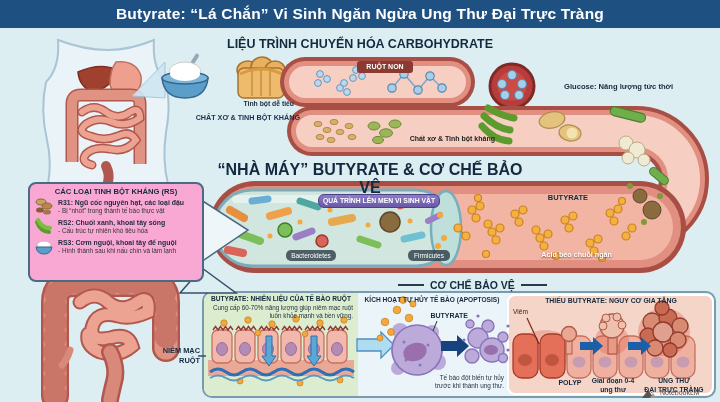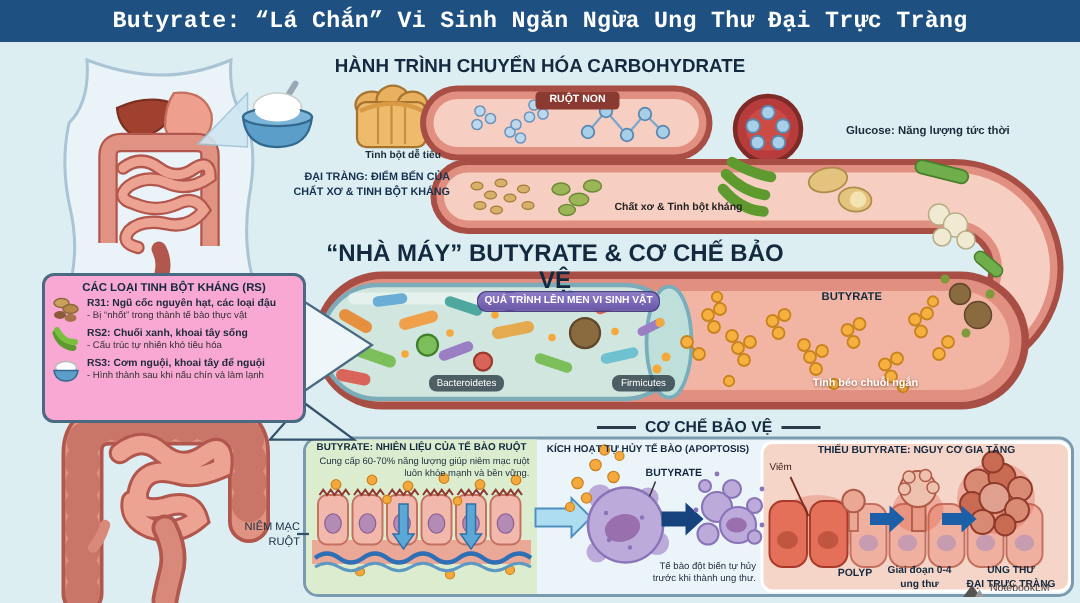--- a/index.html
+++ b/index.html
@@ -2,21 +2,21 @@
 <html><head>
 <meta charset="utf-8">
 <style>
   html,body{margin:0;padding:0;}
   #canvas{position:relative;width:720px;height:402px;overflow:hidden;
     font-family:"Liberation Sans","DejaVu Sans",sans-serif;
     background:#dceef2;}
   .abs{position:absolute;}
   #titlebar{left:0;top:0;width:720px;height:28px;background:#1e5182;
     display:flex;align-items:center;justify-content:center;}
-  #titlebar .t{color:#ffffff;font-weight:bold;font-size:15.5px;letter-spacing:.2px;font-family:Liberation Mono, monospace;}
+  #titlebar .t{color:#ffffff;font-weight:bold;font-size:15.5px;letter-spacing:.2px;}
   .hdr{font-weight:bold;color:#13293f;text-align:center;}
   .lbl{color:#1b2a3a;line-height:1.25;}
   .bold{font-weight:bold;}
   .center{text-align:right;}
   .right{text-align:right;}
   .nowrap{white-space:nowrap;}
   #panel-container{left:202px;top:291px;width:514px;height:107px;background:#eaf4f9;
     border:2px solid #7a9ab0;border-radius:10px;box-sizing:border-box;}
   #panel-fuel{left:204px;top:293px;width:154px;height:103px;background:#dcecce;
     border-radius:8px 0 0 8px;}
@@ -46,21 +46,21 @@
 </style>
 </head>
 <body>
 
 <div id="canvas">
 
   <div class="abs" id="titlebar">
     <span class="t">Butyrate: “Lá Chắn” Vi Sinh Ngăn Ngừa Ung Thư Đại Trực Tràng</span>
   </div>
 
-  <div class="abs hdr z40" style="left:160px;top:37px;width:400px;font-size:12.5px;">HÀNH TRÌNH CHUYỂN HÓA CARBOHYDRATE</div>
+  <div class="abs hdr z40" style="left:160px;top:37px;width:400px;font-size:12.5px;">LIỆU TRÌNH CHUYỂN HÓA CARBOHYDRATE</div>
 
   <div class="abs hdr z40" style="left:215px;top:161px;width:310px;font-size:16px;">“NHÀ MÁY” BUTYRATE &amp; CƠ CHẾ BẢO VỆ</div>
 
   <div class="abs z10" id="panel-container"></div>
   <div class="abs z10" id="panel-fuel"></div>
   <div class="abs z10" id="panel-risk"></div>
 
   <svg class="abs" id="art" width="720" height="402" viewBox="0 0 720 402">
 
     <g>
@@ -425,33 +425,32 @@
     </g>
   </svg>
 
   <div class="abs lbl bold center z40" style="left:228px;top:100px;width:66px;font-size:6.8px;">Tinh bột dễ tiêu</div>
 
   <div class="abs badge z40" style="left:357px;top:61px;width:56px;height:12px;line-height:12px;">RUỘT NON</div>
 
   <div class="abs lbl bold z40 nowrap" style="left:564px;top:82px;font-size:7.6px;">Glucose: Năng lượng tức thời</div>
 
   <div class="abs z40 right" style="left:182px;top:113px;width:118px;font-size:7.2px;font-weight:bold;color:#16314f;line-height:1.4;">
-    <div>ĐẠI TRÀNG: ĐIỂM BẾN CỦA</div>
     <div>CHẤT XƠ &amp; TINH BỘT KHÁNG</div>
   </div>
 
   <div class="abs lbl bold center z40" style="left:385px;top:135px;width:110px;font-size:7px;color:#222;">Chất xơ &amp; Tinh bột kháng</div>
 
   <div class="abs z40" id="ferment-banner" style="left:318px;top:194px;width:120px;height:12px;line-height:11px;">QUÁ TRÌNH LÊN MEN VI SINH VẬT</div>
 
   <div class="abs pill z40" style="left:286px;top:250px;width:50px;height:11px;line-height:11px;">Bacteroidetes</div>
   <div class="abs pill z40" style="left:408px;top:250px;width:42px;height:11px;line-height:11px;">Firmicutes</div>
 
   <div class="abs lbl bold center z40" style="left:526px;top:193px;width:62px;font-size:7.5px;color:#13293f;">BUTYRATE</div>
-  <div class="abs bold center z40" style="left:516px;top:250px;width:96px;font-size:7.2px;color:#fff;text-shadow:0 1px 2px rgba(90,30,10,.7);">Tinh béo chuỗi ngắn</div>
+  <div class="abs bold center z40" style="left:516px;top:250px;width:96px;font-size:7.2px;color:#fff;text-shadow:0 1px 2px rgba(90,30,10,.7);">Acid béo chuỗi ngắn</div>
 
   <div class="abs" id="rs-box">
     <div class="rs-title">CÁC LOẠI TINH BỘT KHÁNG (RS)</div>
     <div class="rs-row">
       <svg width="20" height="18" viewBox="0 0 20 18">
         <ellipse cx="7" cy="4" rx="5" ry="3" fill="#caa05f" stroke="#8a6a3a"></ellipse>
         <ellipse cx="13" cy="8" rx="5" ry="3" fill="#b8874a" stroke="#8a6a3a"></ellipse>
         <ellipse cx="6" cy="12" rx="4" ry="2.6" fill="#8a5a3a"></ellipse>
         <ellipse cx="13" cy="14" rx="4" ry="2.6" fill="#a6744a"></ellipse>
       </svg>
@@ -481,21 +480,21 @@
       </div>
     </div>
   </div>
 
   <div class="abs z40" id="prot-hdr" style="left:398px;top:279px;">
     <div class="line"></div>
     <span class="hdr" style="font-size:10.5px;">CƠ CHẾ BẢO VỆ</span>
     <div class="line"></div>
   </div>
 
-  <div class="abs z40 right" style="left:152px;top:346px;width:48px;font-size:7.4px;font-weight:normal;color:#13293f;line-height:1.3;">
+  <div class="abs z40 right" style="left:152px;top:346px;width:48px;font-size:7.4px;font-weight:bold;color:#13293f;line-height:1.3;">
     <div>NIÊM MẠC</div>
     <div>RUỘT</div>
   </div>
 
   <div class="abs hdr z40" style="left:205px;top:295px;width:152px;font-size:6.6px;">BUTYRATE: NHIÊN LIỆU CỦA TẾ BÀO RUỘT</div>
   <div class="abs center z40" style="left:209px;top:304px;width:144px;font-size:6.3px;color:#233242;line-height:1.25;">Cung cấp 60-70% năng lượng giúp niêm mạc ruột luôn khỏe mạnh và bền vững.</div>
 
   <div class="abs hdr z40" style="left:358px;top:296px;width:148px;font-size:6.6px;">KÍCH HOẠT TỰ HỦY TẾ BÀO (APOPTOSIS)</div>
   <div class="abs lbl bold center z40" style="left:406px;top:312px;width:62px;font-size:7px;color:#13293f;">BUTYRATE</div>
   <div class="abs center z40" style="left:364px;top:374px;width:140px;font-size:6.4px;color:#233242;line-height:1.3;">

